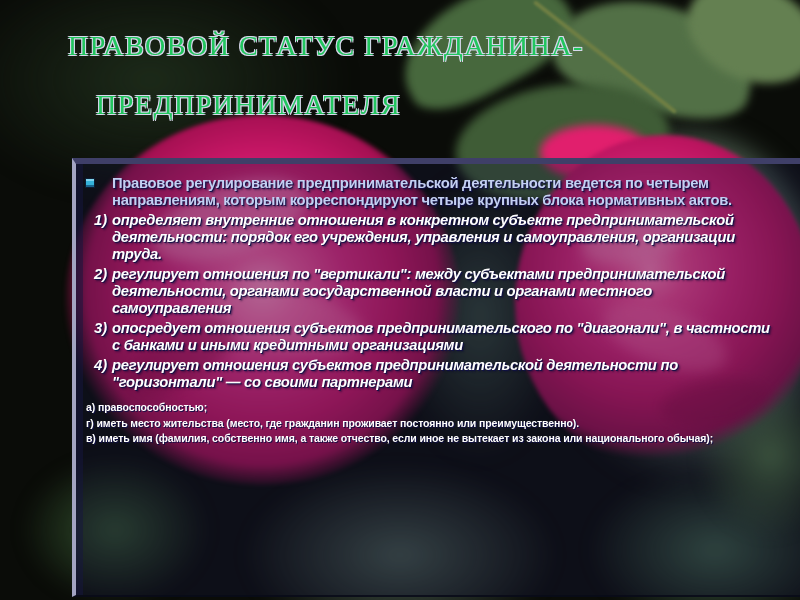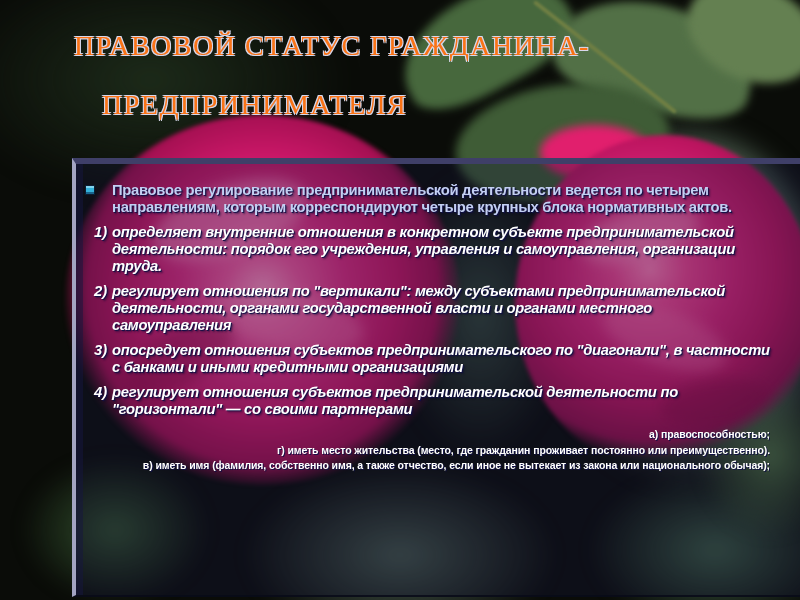--- a/index.html
+++ b/index.html
@@ -42,50 +42,50 @@
   .rose-right-top{left:540px;top:125px;width:110px;height:55px;
     background:#e11f6d;filter:blur(4px);}
   .petal{position:absolute;border-radius:50%;filter:blur(7px);}
   .pl1{left:150px;top:185px;width:160px;height:70px;transform:rotate(-18deg);background:rgba(255,150,198,.5);}
   .pl2{left:215px;top:290px;width:150px;height:60px;transform:rotate(12deg);background:rgba(255,130,185,.38);}
   .pl3{left:120px;top:330px;width:120px;height:55px;transform:rotate(-30deg);background:rgba(150,10,70,.45);}
   .pr1{left:580px;top:210px;width:120px;height:50px;transform:rotate(-15deg);background:rgba(255,150,198,.45);}
   .pr2{left:600px;top:310px;width:130px;height:55px;transform:rotate(20deg);background:rgba(255,120,180,.35);}
   .pr3{left:660px;top:380px;width:110px;height:45px;transform:rotate(-8deg);background:rgba(140,10,66,.45);}
   
-  .title{position:absolute;left:74px;top:30px;z-index:3;margin:0;
+  .title{position:absolute;left:68px;top:30px;z-index:3;margin:0;
     font-family:"Liberation Serif",serif;font-weight:400;font-size:28px;
-    letter-spacing:1.5px;color:#f97316;
+    letter-spacing:1.5px;color:#22c55e;
     text-shadow:-1px -1px 0 #d8d8ec, 1px -1px 0 #d8d8ec, -1px 1px 0 #d8d8ec, 1px 1px 0 #d8d8ec;}
   .title span{display:block;}
   .t2{margin-top:27px;margin-left:28px;}
   
   .panel{position:absolute;left:72px;top:158px;right:0;bottom:3px;z-index:2;
     background:rgba(20,22,58,0.33);
     border-top:6px solid #3f3f68;border-left:4px solid #a3a4c2;
     border-bottom:2px solid rgba(8,10,24,.85);
     padding:10px 30px 0 10px;box-sizing:border-box;}
   .panel::before{content:"";position:absolute;left:0;top:0;bottom:0;width:7px;
     background:rgba(22,22,64,.5);}
-  .item{position:relative;margin:8px 0 3px 0;}
+  .item{position:relative;margin:1px 0 3px 0;}
   .txt{margin:0;font-weight:700;font-size:14.8px;line-height:17px;letter-spacing:-0.3px;
     text-shadow:1px 1px 0 rgba(15,15,70,.9), 2px 2px 2px rgba(10,10,50,.55);}
   .bullet{padding-left:26px;}
   .bullet .txt{color:#c3cff2;}
   .sq{position:absolute;left:0;top:4px;width:8px;height:8px;background:#35b2da;
     box-shadow:inset 0 -2px 0 rgba(10,60,100,.65), inset 0 2px 0 rgba(190,240,255,.55), 0 0 0 1px rgba(12,40,72,.55);}
   .numitem{display:flex;padding-left:8px;}
   .numitem .n{flex:0 0 18px;}
   .numitem .txt,.numitem .n{color:#ffffff;font-style:italic;}
   .numitem .n{font-weight:700;font-size:14.8px;line-height:17px;
     text-shadow:1px 1px 0 rgba(15,15,70,.9), 2px 2px 2px rgba(10,10,50,.55);}
   .footnotes{margin-top:9px;}
   .footnotes p{margin:0 0 1px 0;color:#ffffff;font-weight:700;font-size:10.5px;
     line-height:14.5px;letter-spacing:-0.1px;white-space:nowrap;overflow:hidden;
-    text-shadow:1px 1px 0 rgba(15,15,70,.9);text-align:right;}
+    text-shadow:1px 1px 0 rgba(15,15,70,.9);}
 </style>
 </head>
 <body>
 
 <div class="slide">
 
   <div class="bg">
     <div class="blob leaf-tl"></div>
     <div class="blob leaf-right"></div>
     <div class="blob leaf-mid"></div>

